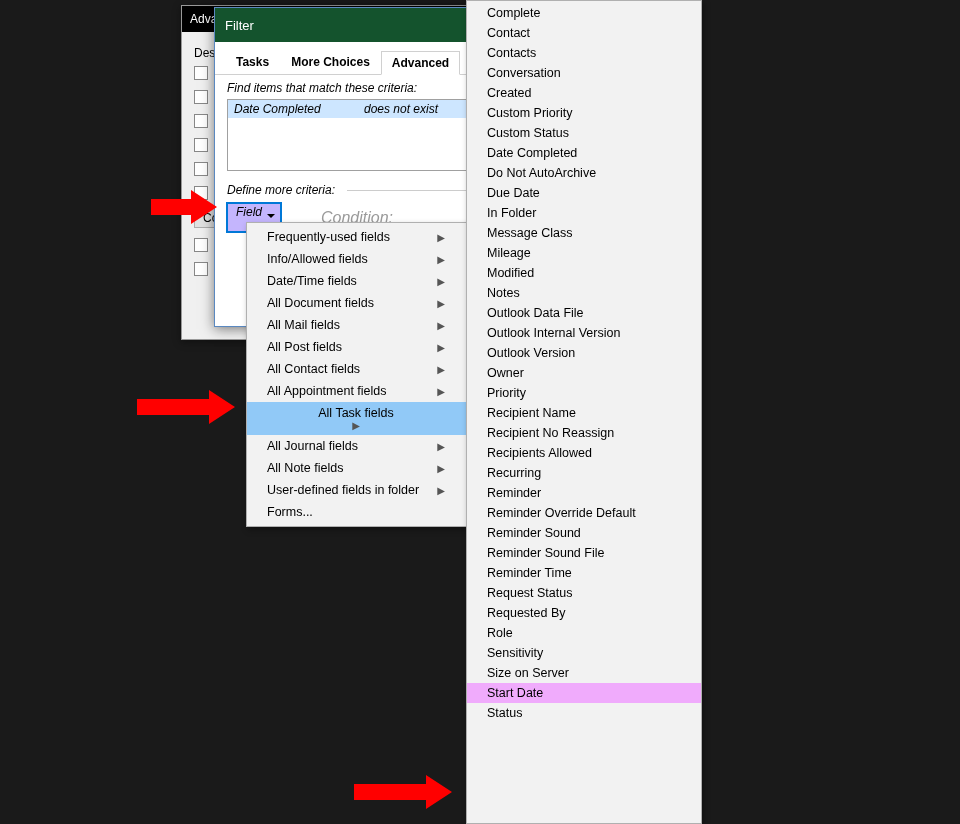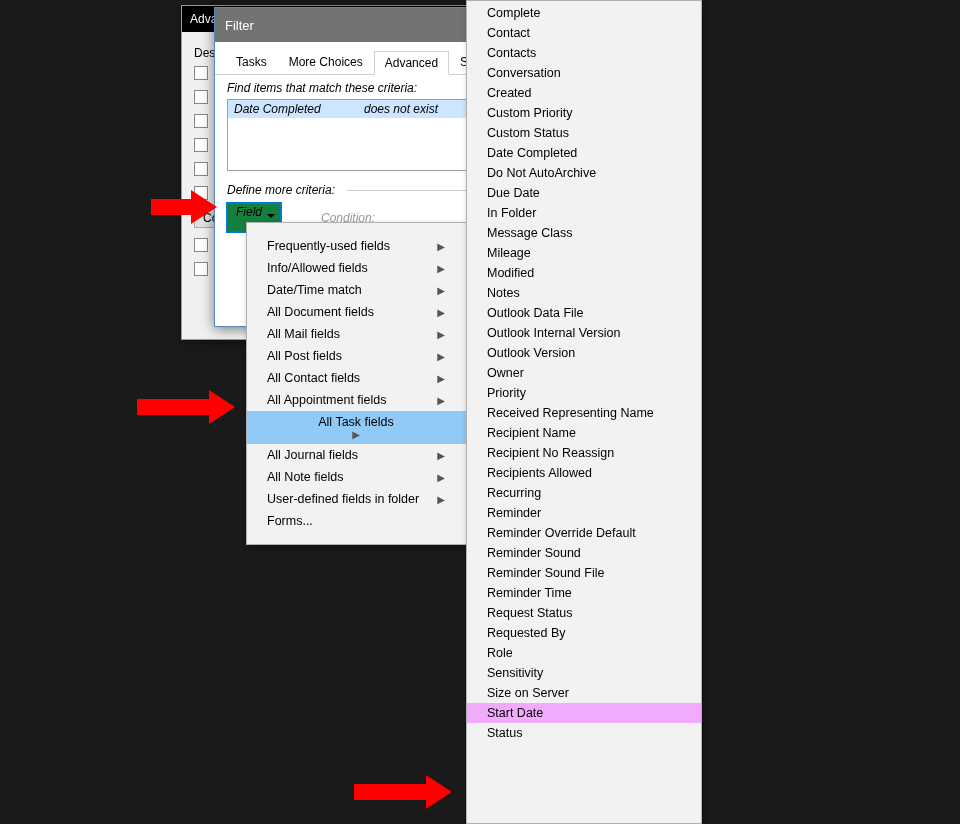--- a/index.html
+++ b/index.html
@@ -28,51 +28,51 @@
   
   .filter-window {
     position: absolute;
     left: 214px; top: 7px;
     width: 390px; height: 320px;
     background: #fff;
     border: 1px solid #5a88c0;
     box-shadow: 0 2px 12px rgba(0,0,0,.5);
   }
   .filter-titlebar {
-    background: #737373; color:#fff;
+    background: #14532d; color:#fff;
     padding: 6px 10px; font-size: 13px; height: 34px;
     display:flex; align-items:center;
   }
   .tabs { display:flex; padding: 8px 8px 0 10px; border-bottom:1px solid #d0d0d0; font-size:12px; }
-  .tab { padding:4px 10px; cursor:pointer; border:1px solid transparent; border-bottom:none; }
+  .tab { padding:4px 10px; cursor:pointer; border:1px solid transparent; border-bottom:none;font-weight:bold; }
   .tab.active { background:#fff; border:1px solid #d0d0d0; border-bottom:1px solid #fff; position:relative; top:1px;text-align:right; }
   .filter-body { padding:6px 12px; font-size:12px;font-style:italic; }
   .criteria-box { border:1px solid #a0a0a0; height:72px; overflow:hidden; margin-top:4px; }
   .criteria-row { background:#cde6ff; padding:2px 6px; font-size:12px; display:flex; }
   .criteria-row .fld { width:130px; }
   .fieldset-label { font-size:12px; margin-top:12px; display:block; position:relative; }
   .fieldset-label::after { content:""; position:absolute; left:120px; right:0; top:50%; border-top:1px solid #ccc; }
   .field-row { margin-top:6px; display:flex; align-items:center; gap:40px; }
   .field-dropdown {
-    border:1px solid #0078d7; background:#15803d; font-size:12px;
+    border:1px solid #0078d7; background:#c4b5fd; font-size:12px;
     padding:1px 18px 12px 8px; position:relative; cursor:pointer;
     outline:1px solid #0078d7; outline-offset:0;
   }
   .field-dropdown::after { content:""; position:absolute; right:5px; top:50%; transform:translateY(-50%); border:4px solid transparent; border-top-color:#000; }
-  .cond-label { color:#9a9a9a; font-size:12px; }
+  .cond-label { color:#9a9a9a; font-size:16px; }
 
   
   .submenu {
     position:absolute;
     left:246px; top:222px;
     width:222px;
     background:#f2f2f2;
     border:1px solid #b0b0b0;
     box-shadow:2px 3px 6px rgba(0,0,0,.35);
-    padding:12px 0;
+    padding:3px 0;
     font-size:12.5px;
   }
   .submenu-item { padding:4px 22px 4px 20px; display:flex; justify-content:space-between; align-items:center; cursor:pointer; }
   .submenu-item.hl { background:#91c9f7;flex-direction:column; }
   .submenu-item .chev { font-size:10px; color:#555; }
 
   
   .bigmenu {
     position:absolute;
     left:466px; top:0;
@@ -155,21 +155,21 @@
 <div class="submenu" id="submenu">
     <div class="submenu-item">
       <span>Frequently-used fields</span>
       <span class="chev">▶</span>
     </div>
     <div class="submenu-item">
       <span>Info/Allowed fields</span>
       <span class="chev">▶</span>
     </div>
     <div class="submenu-item">
-      <span>Date/Time match</span>
+      <span>Date/Time fields</span>
       <span class="chev">▶</span>
     </div>
     <div class="submenu-item">
       <span>All Document fields</span>
       <span class="chev">▶</span>
     </div>
     <div class="submenu-item">
       <span>All Mail fields</span>
       <span class="chev">▶</span>
     </div>
@@ -220,21 +220,20 @@
     <div class="bigmenu-item">In Folder</div>
     <div class="bigmenu-item">Message Class</div>
     <div class="bigmenu-item">Mileage</div>
     <div class="bigmenu-item">Modified</div>
     <div class="bigmenu-item">Notes</div>
     <div class="bigmenu-item">Outlook Data File</div>
     <div class="bigmenu-item">Outlook Internal Version</div>
     <div class="bigmenu-item">Outlook Version</div>
     <div class="bigmenu-item">Owner</div>
     <div class="bigmenu-item">Priority</div>
-    <div class="bigmenu-item">Received Representing Name</div>
     <div class="bigmenu-item">Recipient Name</div>
     <div class="bigmenu-item">Recipient No Reassign</div>
     <div class="bigmenu-item">Recipients Allowed</div>
     <div class="bigmenu-item">Recurring</div>
     <div class="bigmenu-item">Reminder</div>
     <div class="bigmenu-item">Reminder Override Default</div>
     <div class="bigmenu-item">Reminder Sound</div>
     <div class="bigmenu-item">Reminder Sound File</div>
     <div class="bigmenu-item">Reminder Time</div>
     <div class="bigmenu-item">Request Status</div>

